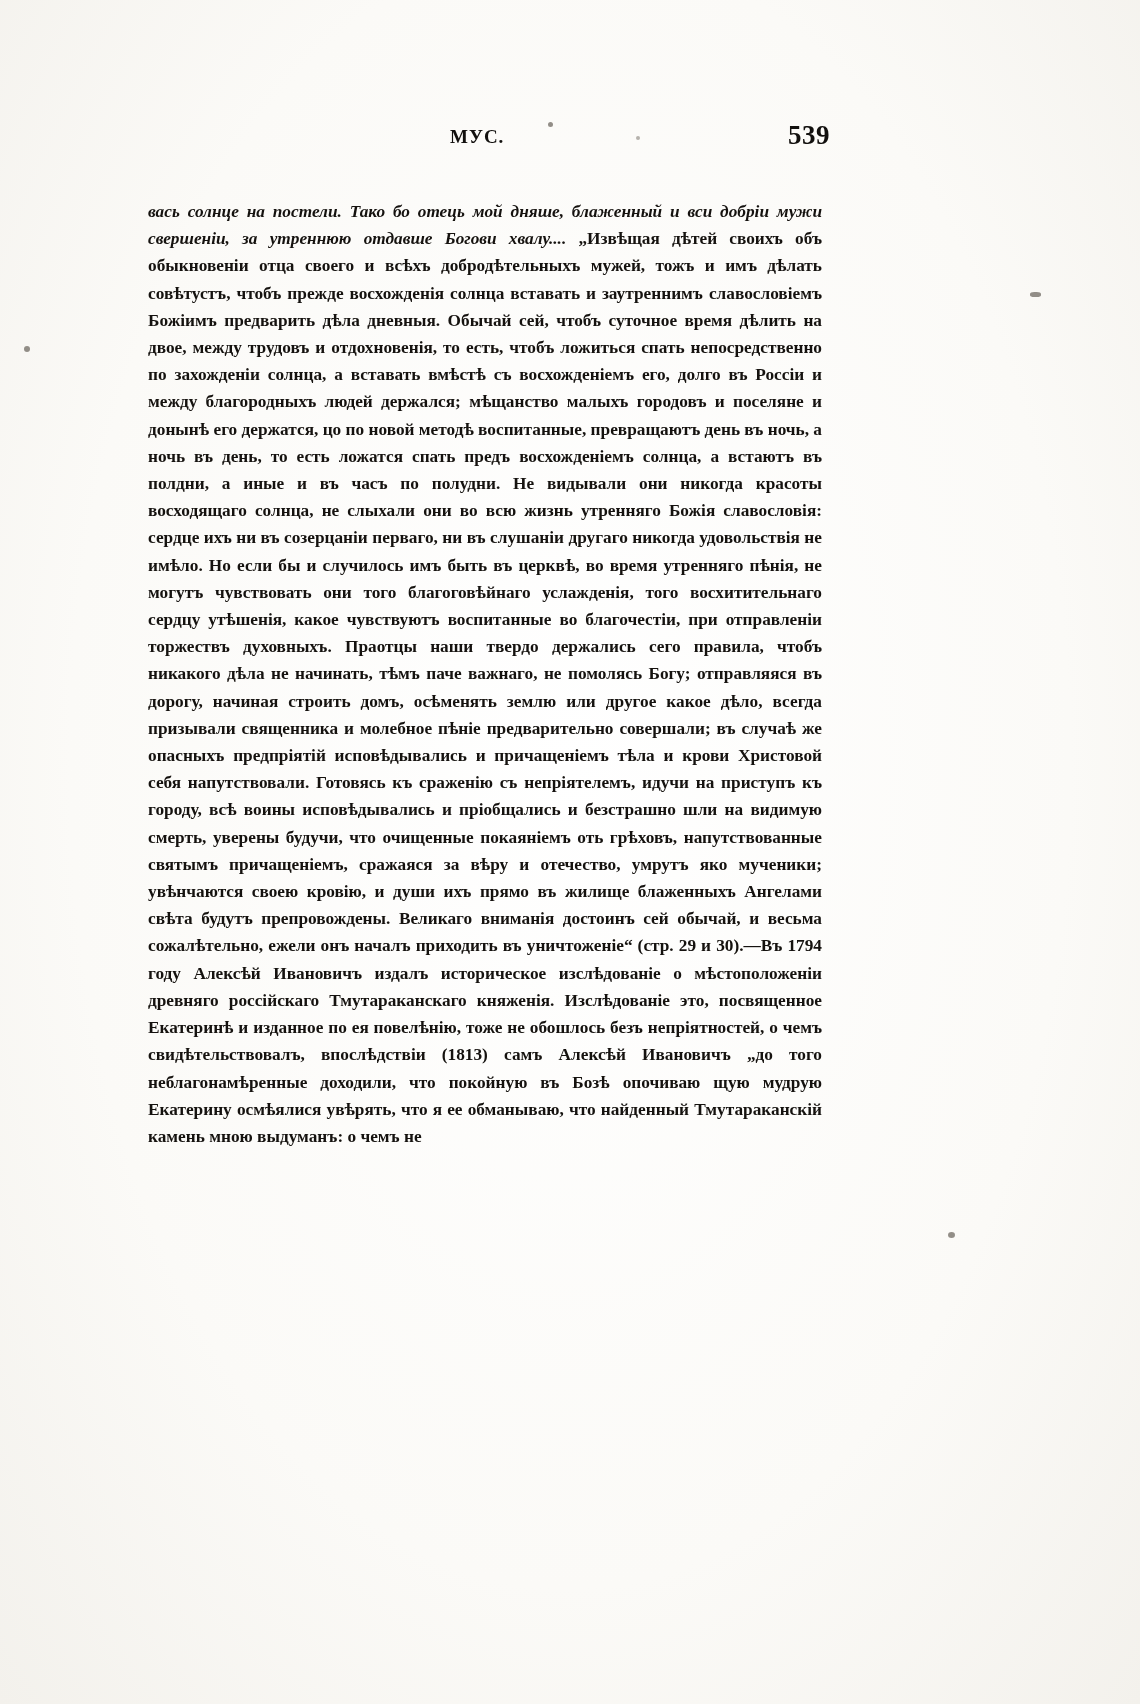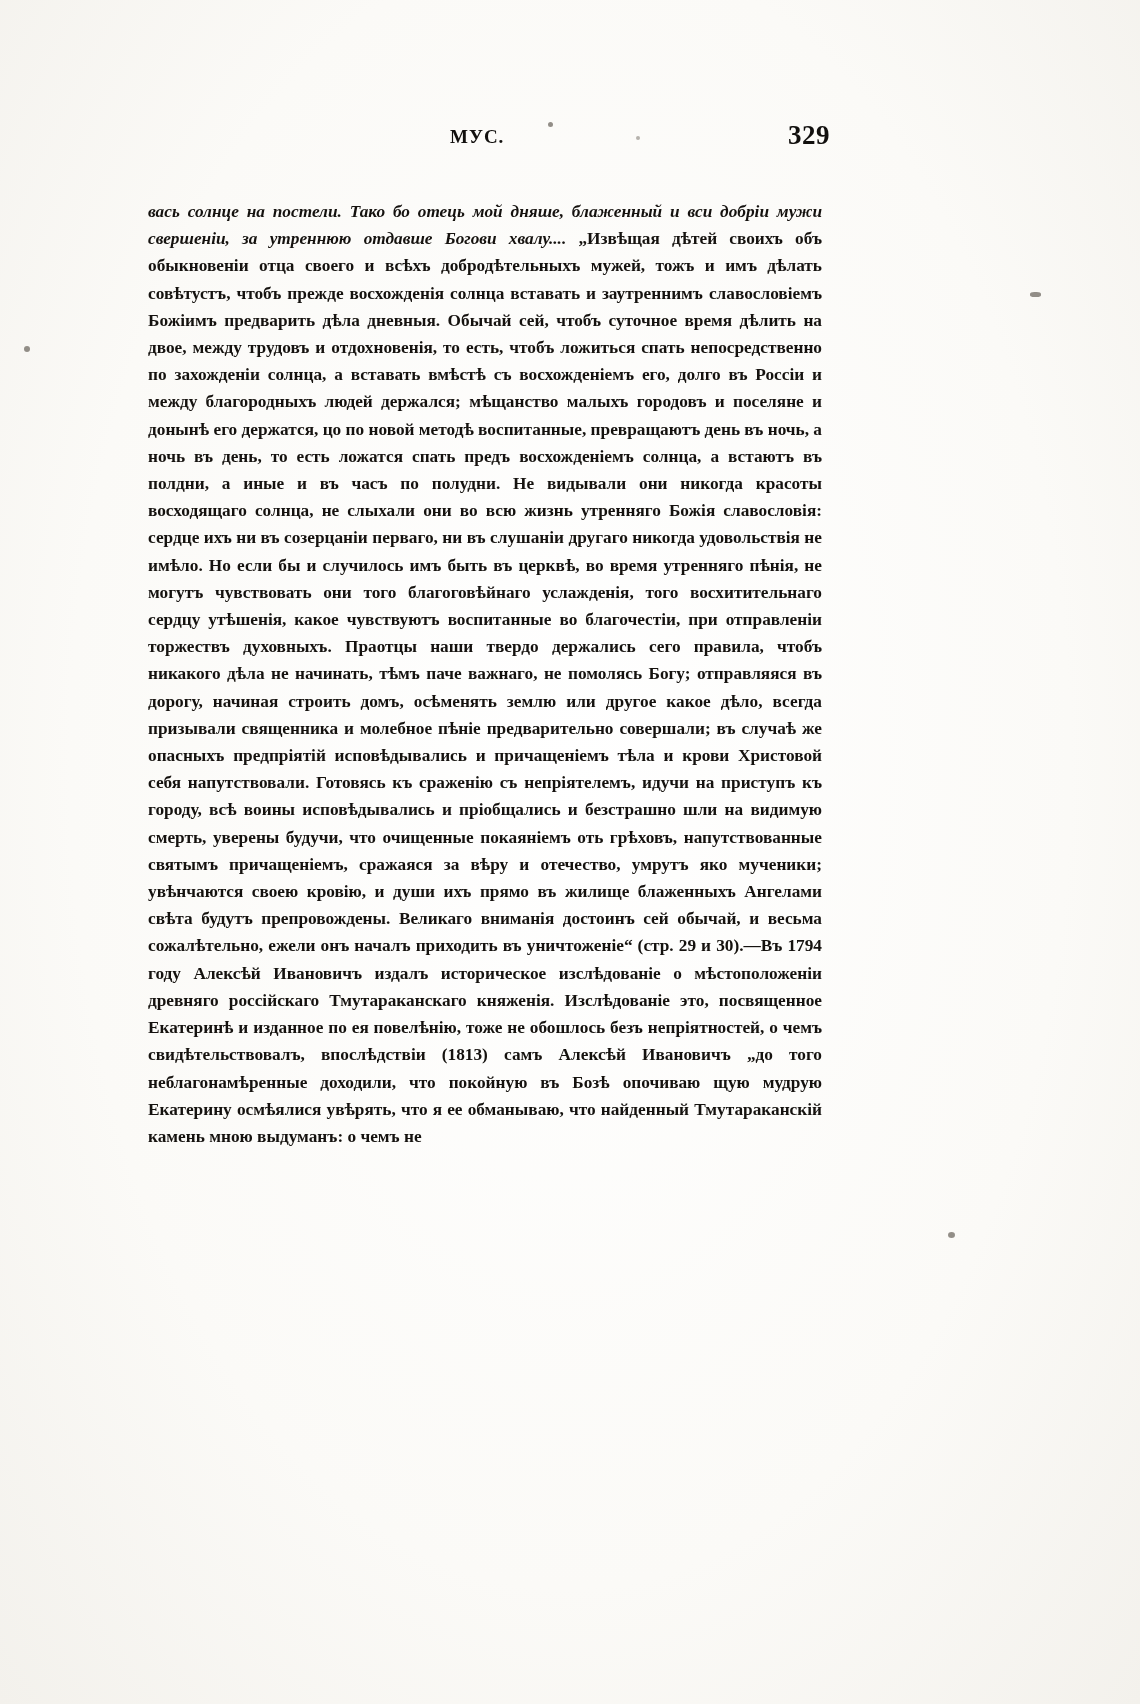--- a/index.html
+++ b/index.html
@@ -90,20 +90,20 @@
 <div class="page">
 
   <div class="speck s1"></div>
   <div class="speck s2"></div>
   <div class="speck s3"></div>
   <div class="speck s4"></div>
   <div class="speck s5"></div>
 
   <div class="header">
     <div class="running-head">МУС.</div>
-    <div class="folio">329</div>
+    <div class="folio">539</div>
   </div>
 
   <div class="textblock">
     <p><span class="ital">вась солнце на постели. Тако бо отець мой дняше, блаженный и вси добріи мужи свершеніи, за утреннюю отдавше Богови хвалу....</span><span> „Извѣщая дѣтей своихъ объ обыкновеніи отца своего и всѣхъ добродѣтельныхъ мужей, тожъ и имъ дѣлать совѣтустъ, чтобъ прежде восхожденія солнца вставать и заутреннимъ славословіемъ Божіимъ предварить дѣла дневныя. Обычай сей, чтобъ суточное время дѣлить на двое, между трудовъ и отдохновенія, то есть, чтобъ ложиться спать непосредственно по захожденіи солнца, а вставать вмѣстѣ съ восхожденіемъ его, долго въ Россіи и между благородныхъ людей держался; мѣщанство малыхъ городовъ и поселяне и донынѣ его держатся, цо по новой методѣ воспитанные, превращаютъ день въ ночь, а ночь въ день, то есть ложатся спать предъ восхожденіемъ солнца, а встаютъ въ полдни, а иные и въ часъ по полудни. Не видывали они никогда красоты восходящаго солнца, не слыхали они во всю жизнь утренняго Божія славословія: сердце ихъ ни въ созерцаніи перваго, ни въ слушаніи другаго никогда удовольствія не имѣло. Но если бы и случилось имъ быть въ церквѣ, во время утренняго пѣнія, не могутъ чувствовать они того благоговѣйнаго услажденія, того восхитительнаго сердцу утѣшенія, какое чувствуютъ воспитанные во благочестіи, при отправленіи торжествъ духовныхъ. Праотцы наши твердо держались сего правила, чтобъ никакого дѣла не начинать, тѣмъ паче важнаго, не помолясь Богу; отправляяся въ дорогу, начиная строить домъ, осѣменять землю или другое какое дѣло, всегда призывали священника и молебное пѣніе предварительно совершали; въ случаѣ же опасныхъ предпріятій исповѣдывались и причащеніемъ тѣла и крови Христовой себя напутствовали. Готовясь къ сраженію съ непріятелемъ, идучи на приступъ къ городу, всѣ воины исповѣдывались и пріобщались и безстрашно шли на видимую смерть, уверены будучи, что очищенные покаяніемъ оть грѣховъ, напутствованные святымъ причащеніемъ, сражаяся за вѣру и отечество, умрутъ яко мученики; увѣнчаются своею кровію, и души ихъ прямо въ жилище блаженныхъ Ангелами свѣта будутъ препровождены. Великаго вниманія достоинъ сей обычай, и весьма сожалѣтельно, ежели онъ началъ приходить въ уничтоженіе“ (стр. 29 и 30).—Въ 1794 году Алексѣй Ивановичъ издалъ историческое изслѣдованіе о мѣстоположеніи древняго россійскаго Тмутараканскаго княженія. Изслѣдованіе это, посвященное Екатеринѣ и изданное по ея повелѣнію, тоже не обошлось безъ непріятностей, о чемъ свидѣтельствовалъ, впослѣдствіи (1813) самъ Алексѣй Ивановичъ „до того неблагонамѣренные доходили, что покойную въ Бозѣ опочиваю щую мудрую Екатерину осмѣялися увѣрять, что я ее обманываю, что найденный Тмутараканскій камень мною выдуманъ: о чемъ не</span></p>
   </div>
 
 </div>
 
 </body></html>

